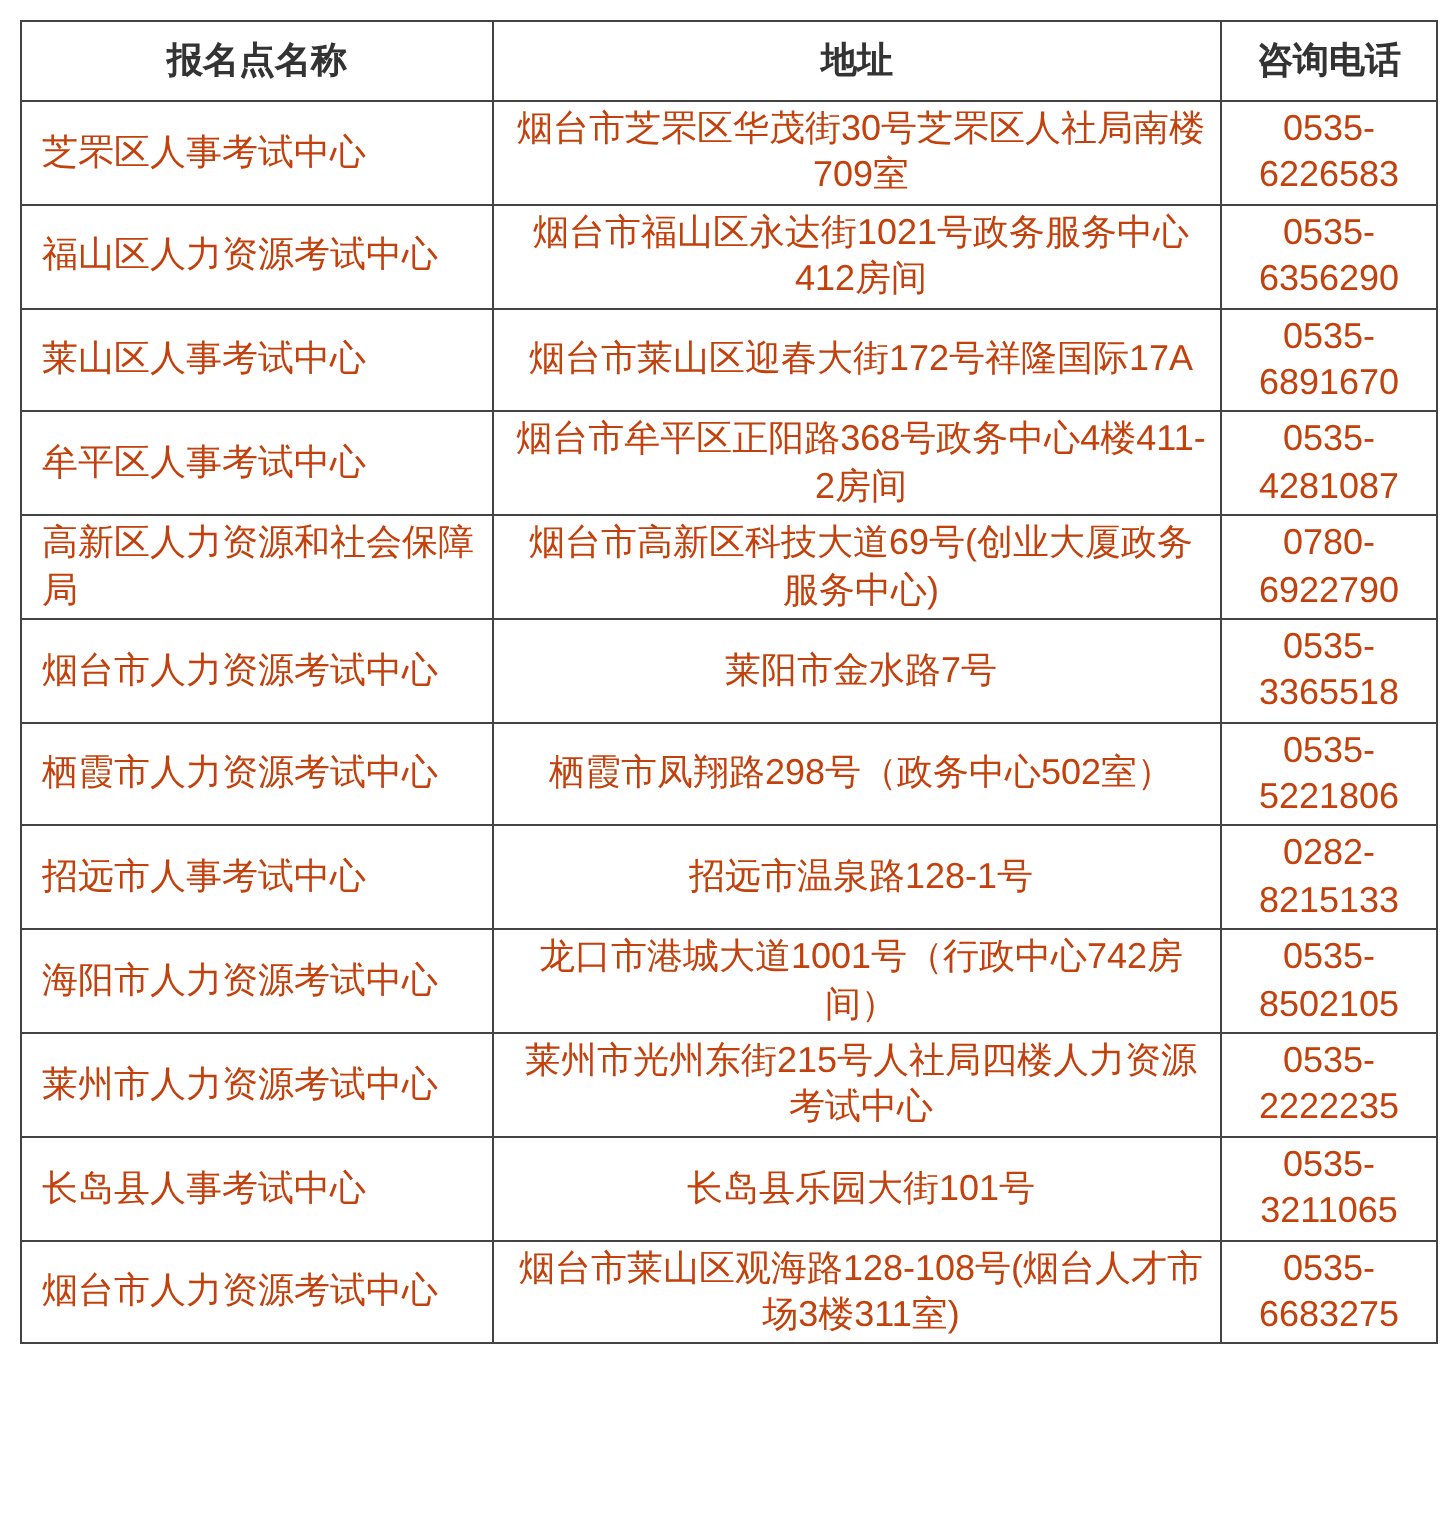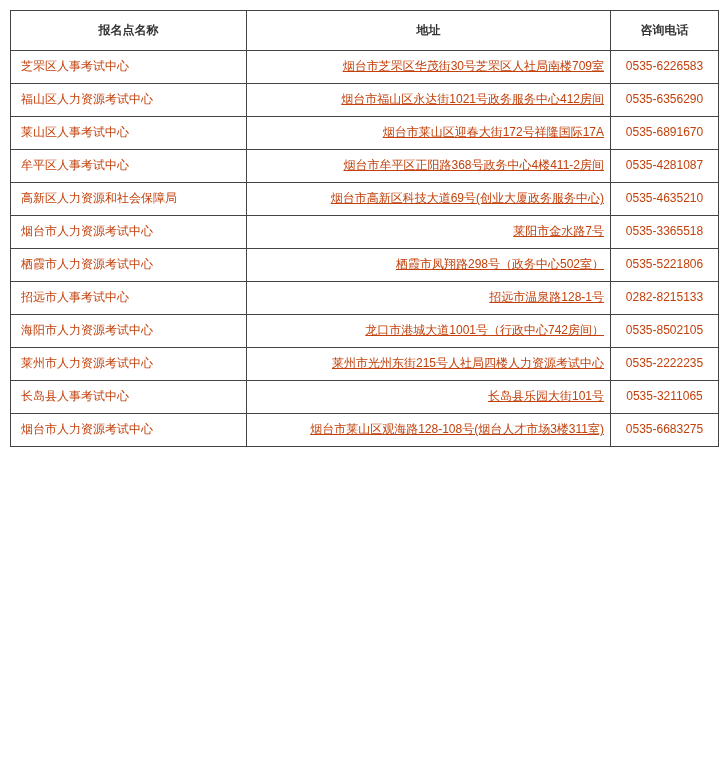--- a/index.html
+++ b/index.html
@@ -16,39 +16,39 @@
   }
   table.contact-table {
     border-collapse: collapse;
     width: 708px;
     table-layout: fixed;
     background: #ffffff;
   }
   table.contact-table th,
   table.contact-table td {
     border: 1px solid #434343;
-    font-size: 12px;
+    font-size: 18px;
     line-height: 1.3;
     vertical-align: middle;
     background: #ffffff;
   }
   table.contact-table th {
     height: 40px;
     font-weight: bold;
     color: #333333;
     text-align: center;
     padding: 2px 6px;
   }
   table.contact-table td {
     height: 33px;
     color: #c2410c;
     font-weight: normal;
   }
   td.cell-name   { text-align: left;  padding: 2px 6px 2px 10px; }
-  td.cell-addr   { text-align: right;  padding: 2px 6px 2px 10px; text-decoration: underline; }
+  td.cell-addr   { text-align: center;  padding: 2px 6px 2px 10px; }
   td.cell-phone  { text-align: center; padding: 2px 4px; }
 </style>
 </head>
 <body>
 
 <div class="page">
   <table class="contact-table">
     <colgroup>
       <col style="width:236px">
       <col style="width:364px">
@@ -78,21 +78,21 @@
           <td class="cell-phone">0535-6891670</td>
         </tr>
         <tr>
           <td class="cell-name">牟平区人事考试中心</td>
           <td class="cell-addr">烟台市牟平区正阳路368号政务中心4楼411-2房间</td>
           <td class="cell-phone">0535-4281087</td>
         </tr>
         <tr>
           <td class="cell-name">高新区人力资源和社会保障局</td>
           <td class="cell-addr">烟台市高新区科技大道69号(创业大厦政务服务中心)</td>
-          <td class="cell-phone">0535-4635210</td>
+          <td class="cell-phone">0780-6922790</td>
         </tr>
         <tr>
           <td class="cell-name">烟台市人力资源考试中心</td>
           <td class="cell-addr">莱阳市金水路7号</td>
           <td class="cell-phone">0535-3365518</td>
         </tr>
         <tr>
           <td class="cell-name">栖霞市人力资源考试中心</td>
           <td class="cell-addr">栖霞市凤翔路298号（政务中心502室）</td>
           <td class="cell-phone">0535-5221806</td>

